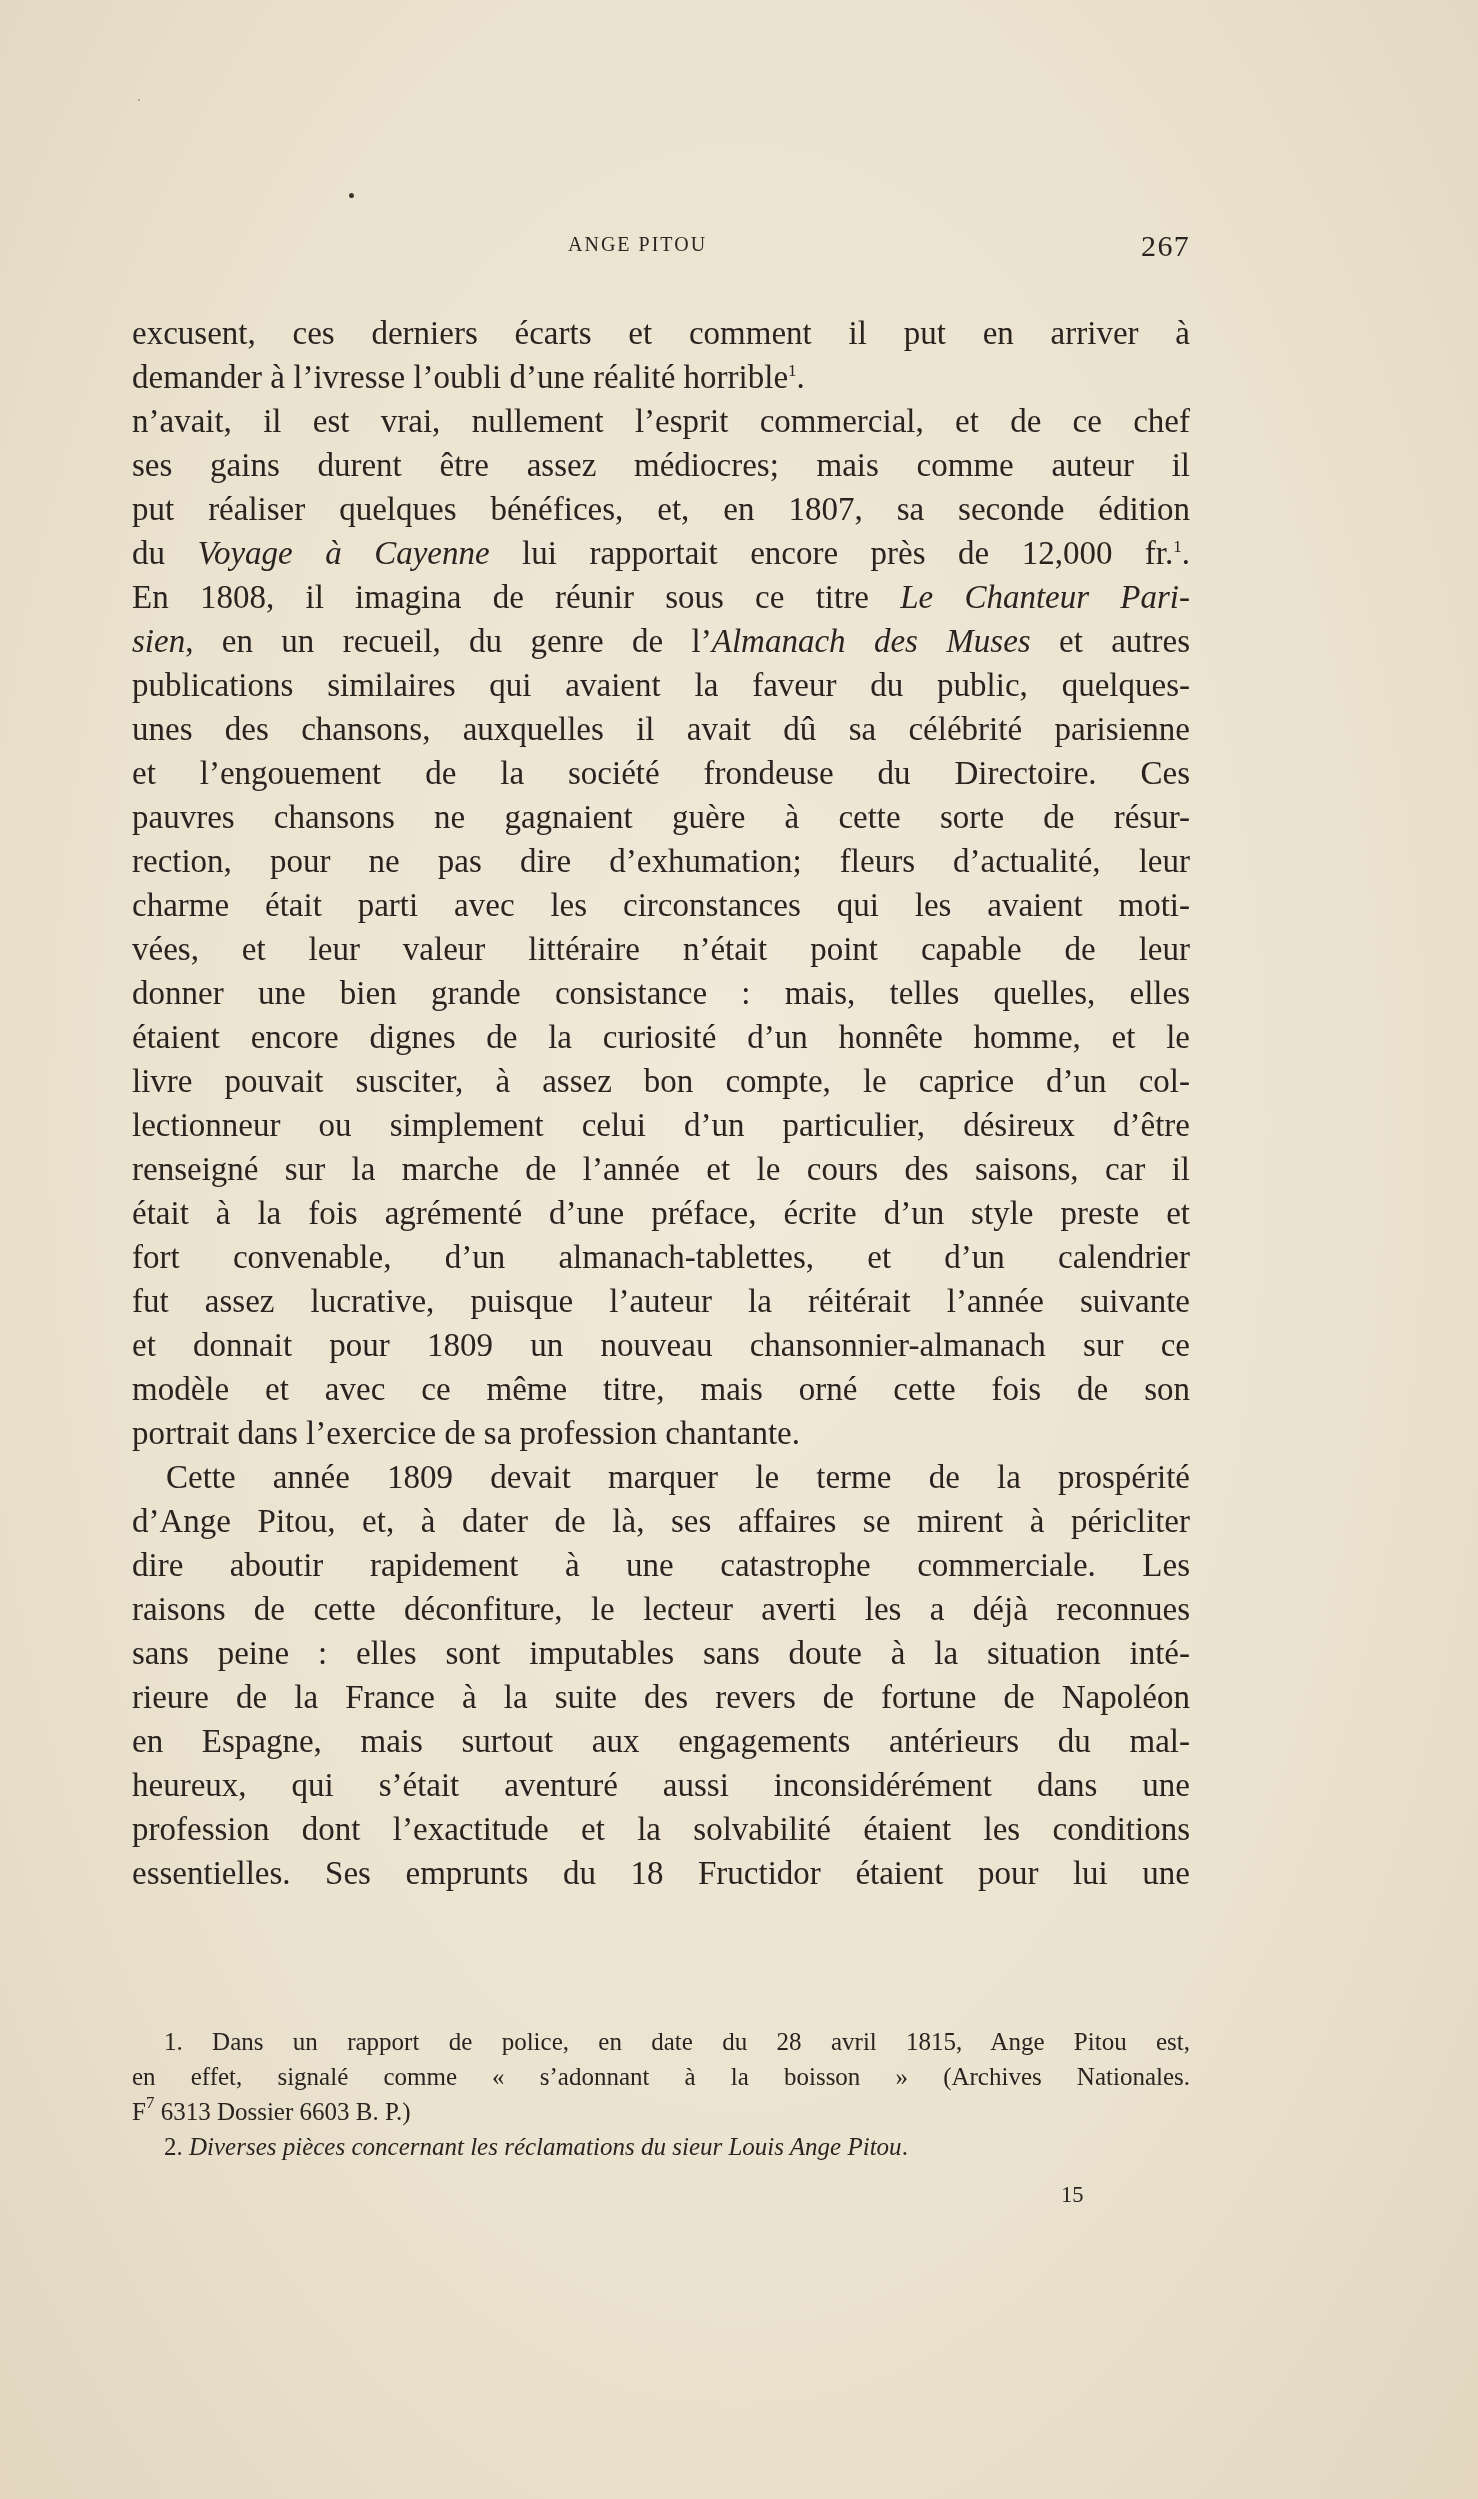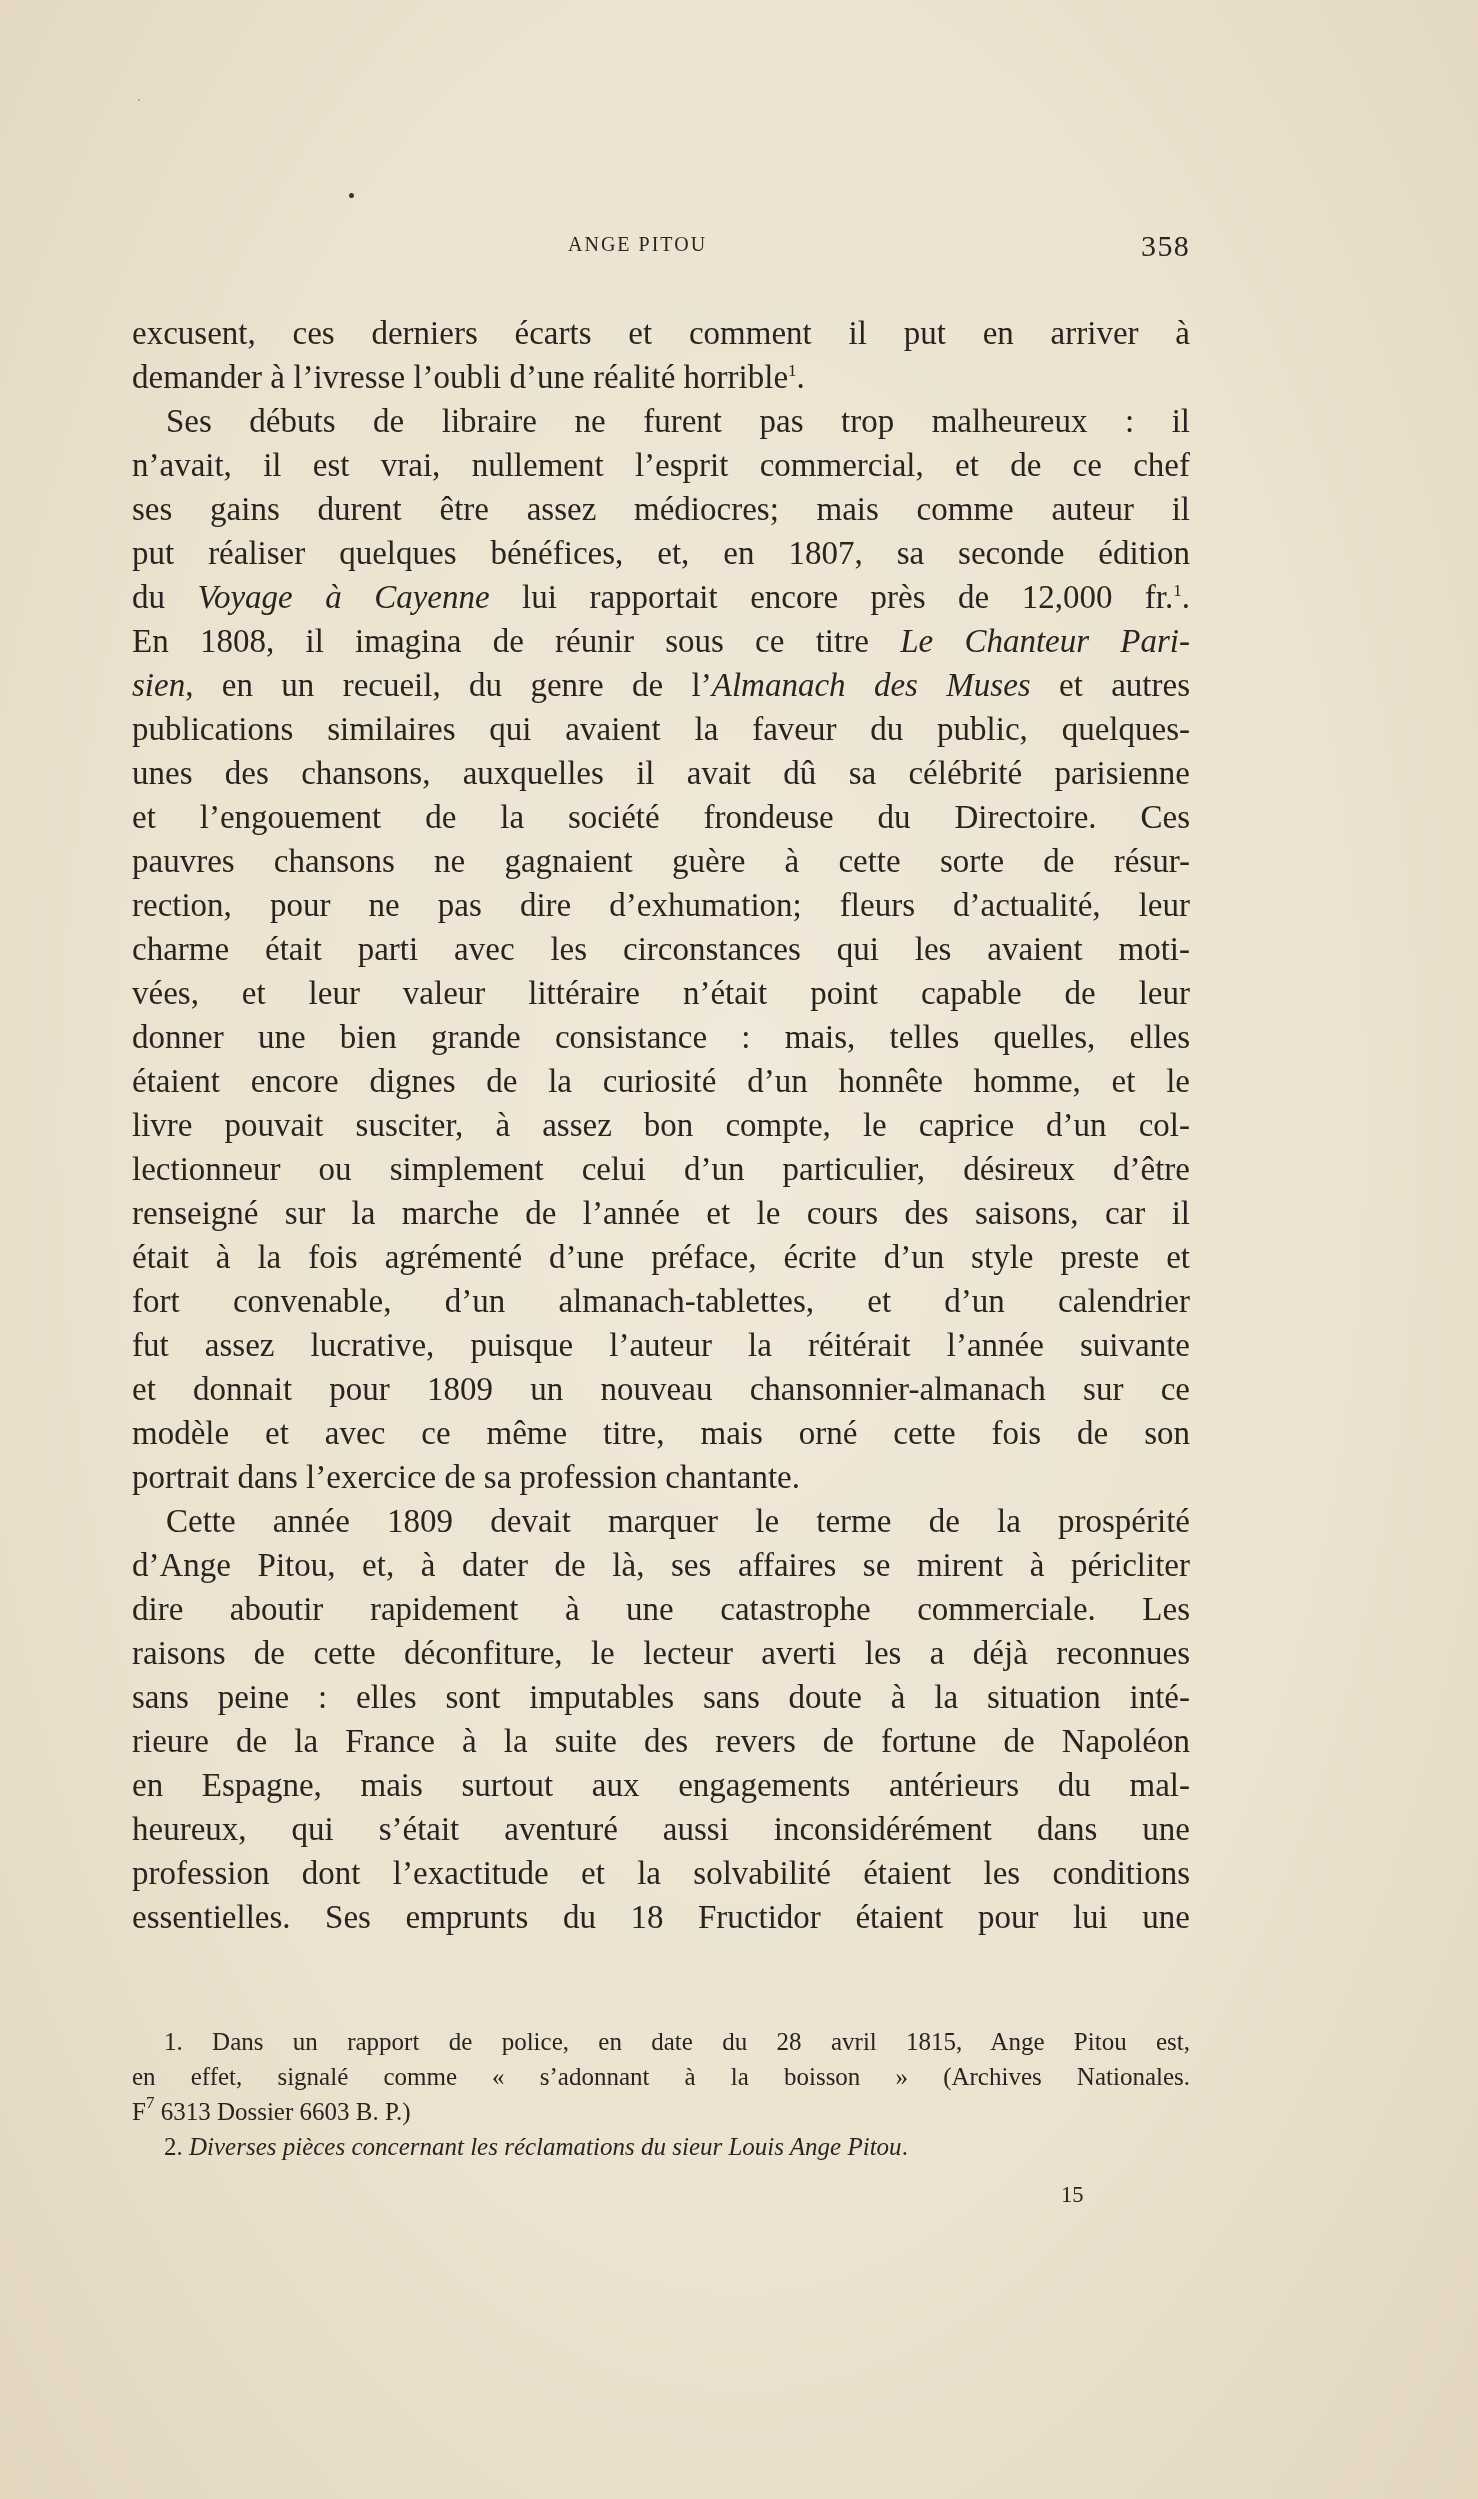--- a/index.html
+++ b/index.html
@@ -48,27 +48,26 @@
   }
   .speck { position: absolute; border-radius: 50%; background: #3a3028; }
 </style>
 </head>
 <body>
 
 <div class="page">
 
   <div class="running-head">
     <span class="running-title">ANGE PITOU</span>
-    <span class="folio">358</span>
+    <span class="folio">267</span>
   </div>
 
   <div class="body-text" id="body-text">
       <span class="line"><span>excusent, ces derniers écarts et comment il put en arriver à</span></span>
       <span class="line last"><span>demander à l’ivresse l’oubli d’une réalité horrible</span><sup>1</sup><span>.</span></span>
-      <span class="line indent"><span>Ses débuts de libraire ne furent pas trop malheureux : il</span></span>
       <span class="line"><span>n’avait, il est vrai, nullement l’esprit commercial, et de ce chef</span></span>
       <span class="line"><span>ses gains durent être assez médiocres; mais comme auteur il</span></span>
       <span class="line"><span>put réaliser quelques bénéfices, et, en 1807, sa seconde édition</span></span>
       <span class="line"><span>du </span><i>Voyage à Cayenne</i><span> lui rapportait encore près de 12,000 fr.</span><sup>1</sup><span>.</span></span>
       <span class="line"><span>En 1808, il imagina de réunir sous ce titre </span><i>Le Chanteur Pari-</i></span>
       <span class="line"><i>sien</i><span>, en un recueil, du genre de l’</span><i>Almanach des Muses</i><span> et autres</span></span>
       <span class="line"><span>publications similaires qui avaient la faveur du public, quelques-</span></span>
       <span class="line"><span>unes des chansons, auxquelles il avait dû sa célébrité parisienne</span></span>
       <span class="line"><span>et l’engouement de la société frondeuse du Directoire. Ces</span></span>
       <span class="line"><span>pauvres chansons ne gagnaient guère à cette sorte de résur-</span></span>

